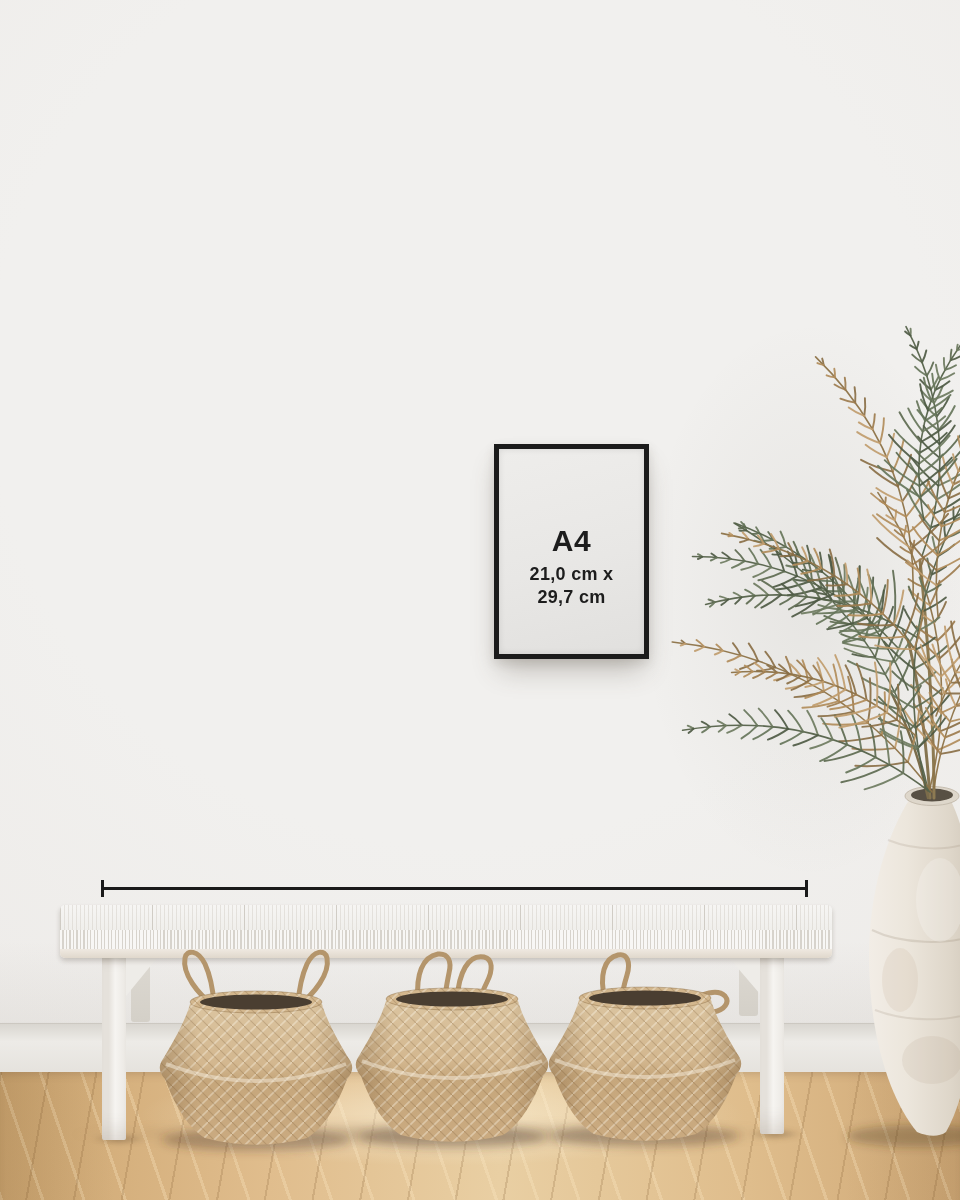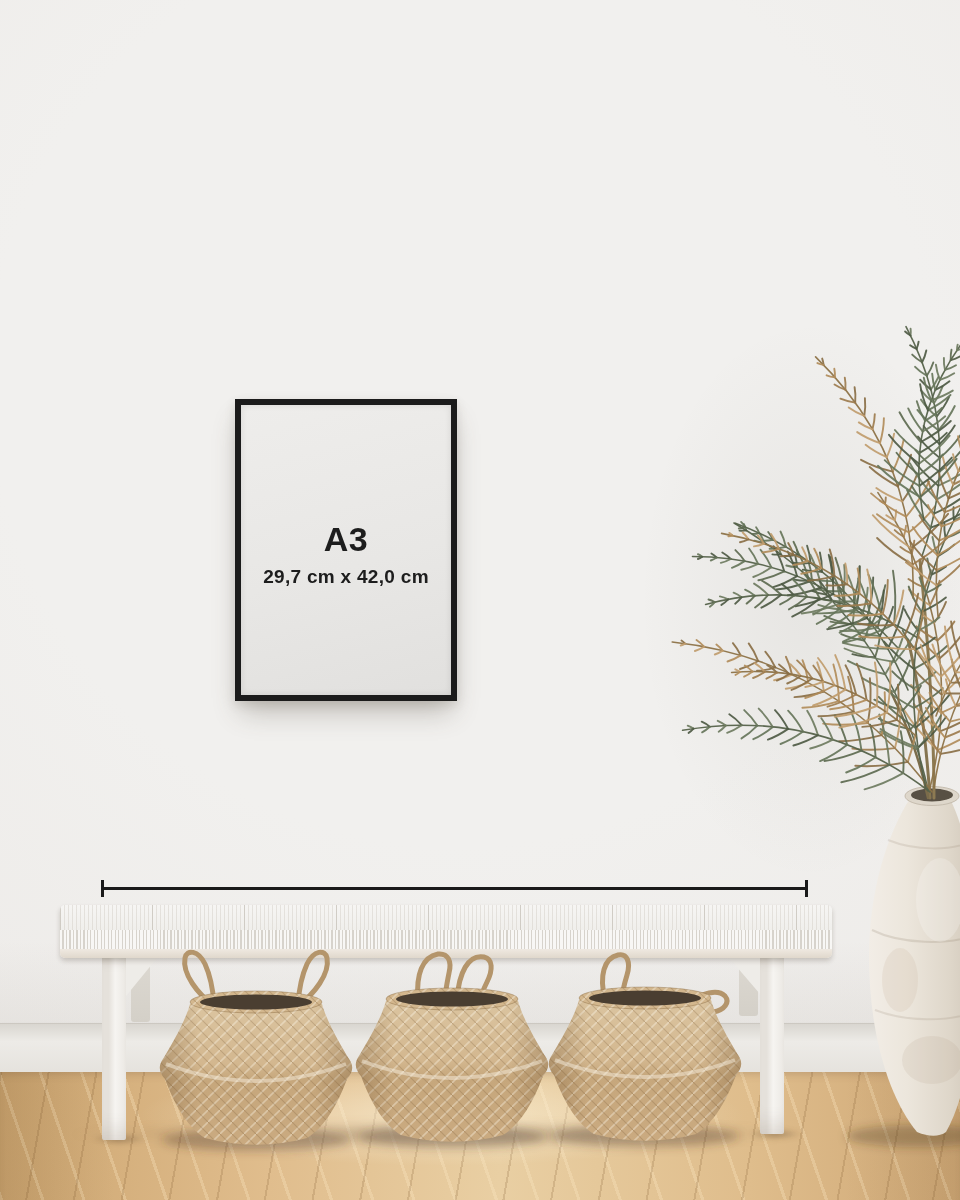--- a/index.html
+++ b/index.html
@@ -88,27 +88,28 @@
 <body>
 
 <div id="scene">
 
   <div class="wall"></div>
   <div class="plant-wall-shade"></div>
   <div class="wall-bottom-shade"></div>
   <div class="baseboard"></div>
   <div class="floor"></div>
 
-  <div class="frame frame-a3">
+
+  <div class="frame frame-a4">
     <div class="paper">
-      <div class="size-label">A3</div>
-      <div class="size-dims">29,7 cm x 42,0 cm</div>
+      <div class="size-label">A4</div>
+      <div class="size-dims">21,0 cm x</div>
+      <div class="size-dims">29,7 cm</div>
     </div>
   </div>
-
 
   <div class="scale-bar">
     <div class="scale-line"></div>
     <div class="tick tick-l"></div>
     <div class="tick tick-r"></div>
   </div>
 
   <div class="bench">
     <div class="bench-shadow"></div>
     <div class="leg-shadow ls-left"></div>

